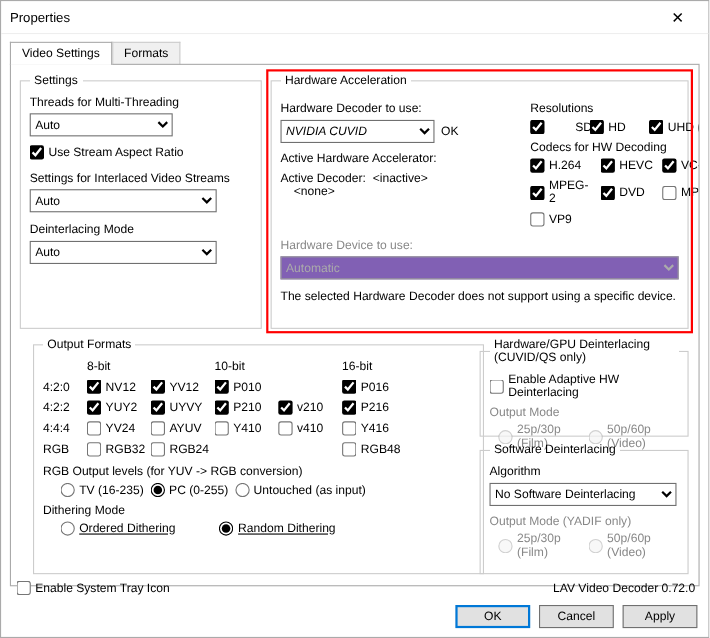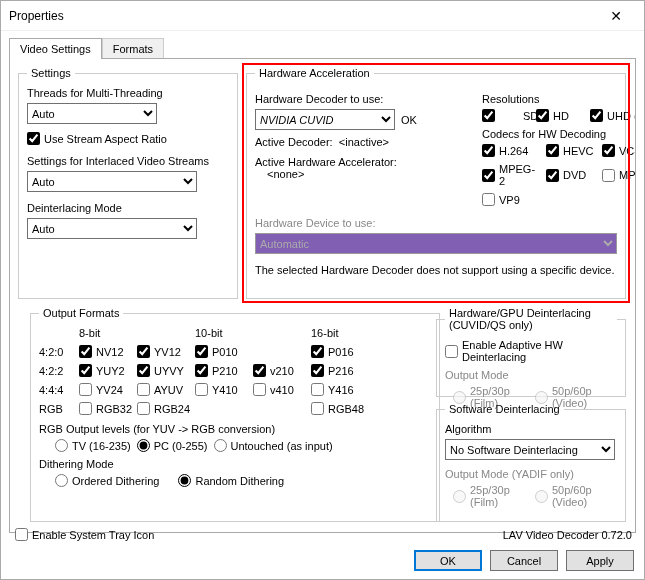--- a/index.html
+++ b/index.html
@@ -59,22 +59,22 @@
     </fieldset>
 
     <fieldset style="left:236px; top:8px; width:380px; height:232px;">
       <legend>Hardware Acceleration</legend>
       <div style="position:absolute; left:8px; top:14px; width:180px;">
         <div>Hardware Decoder to use:</div>
         <div class="row" style="margin-top:4px;">
           <select style="width:140px;font-style:italic;"><option>NVIDIA CUVID</option></select>
           <span>OK</span>
         </div>
+        <div style="margin-top:8px;">Active Hardware Accelerator:</div>
         <div style="margin-top:6px;"><span>Active Decoder:</span>&nbsp;&nbsp;<span>&lt;inactive&gt;</span></div>
-        <div style="margin-top:8px;">Active Hardware Accelerator:</div>
         <div style="margin-left:12px;">&lt;none&gt;</div>
       </div>
 
       <div style="position:absolute; left:195px; top:14px; width:180px;margin-left:40px;">
         <div>Resolutions</div>
         <div class="row" style="margin-top:4px;">
           <label class="cb" style="width:48px;gap:28px;">
               <input type="checkbox" checked="" style="">
               <span>SD</span>
             </label>
@@ -228,21 +228,21 @@
         <label class="radio cb">
             <input type="radio" name="rgb" checked="" style="">
             <span>PC (0-255)</span>
           </label>
         <label class="radio cb">
             <input type="radio" name="rgb" style="">
             <span>Untouched (as input)</span>
           </label>
       </div>
       <div style="margin-top:4px;">Dithering Mode</div>
-      <div class="row" style="margin-top:4px; margin-left:16px; gap:19px;">
+      <div class="row" style="margin-top:4px; margin-left:16px; gap:40px;text-decoration:underline;">
         <label class="radio cb">
             <input type="radio" name="dith" style="">
             <span>Ordered Dithering</span>
           </label>
         <label class="radio cb">
             <input type="radio" name="dith" checked="" style="">
             <span>Random Dithering</span>
           </label>
       </div>
     </fieldset>

